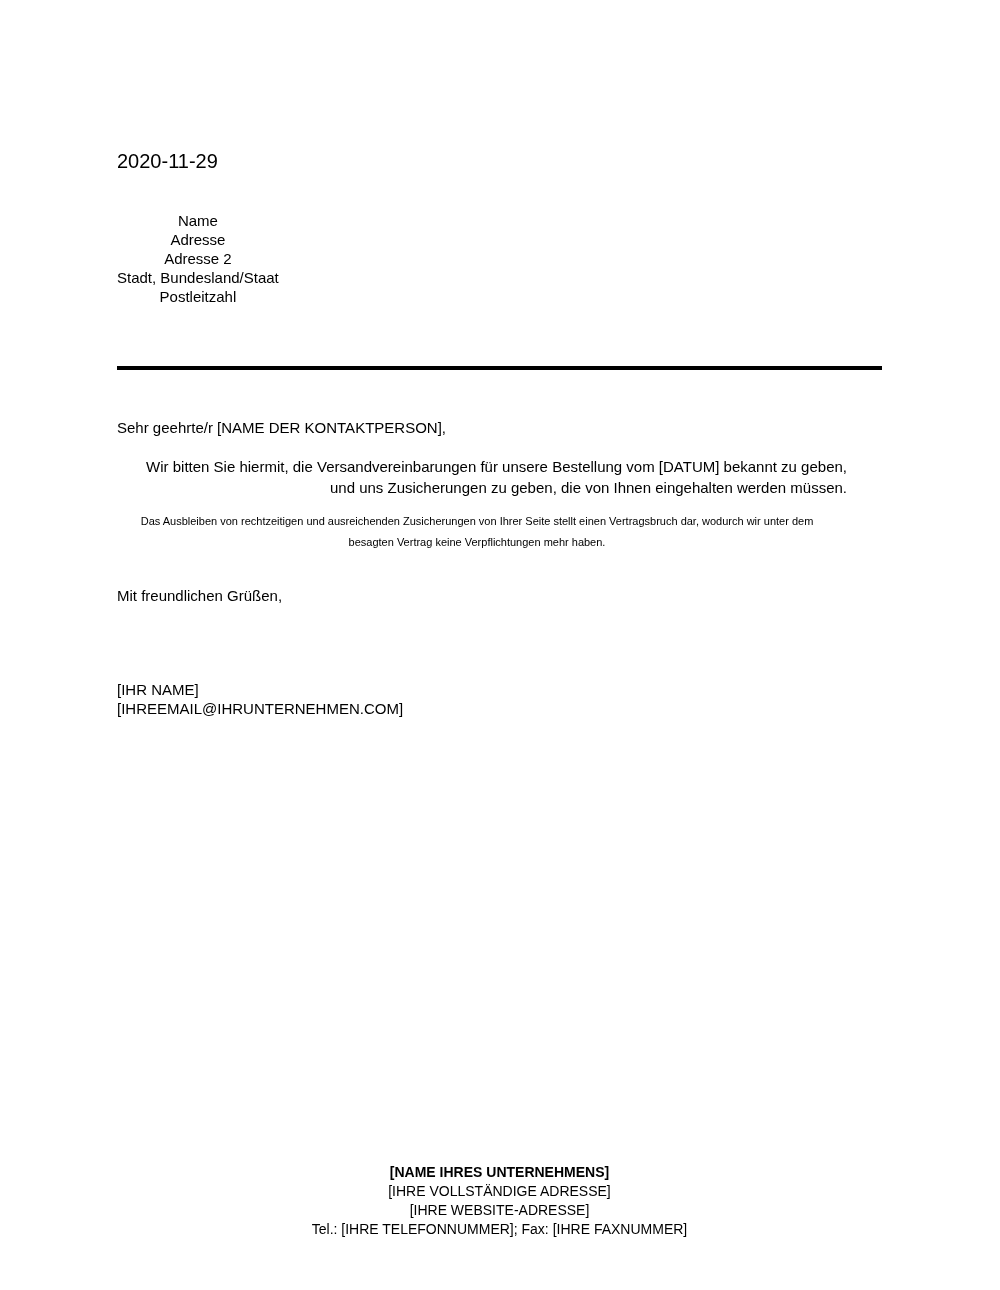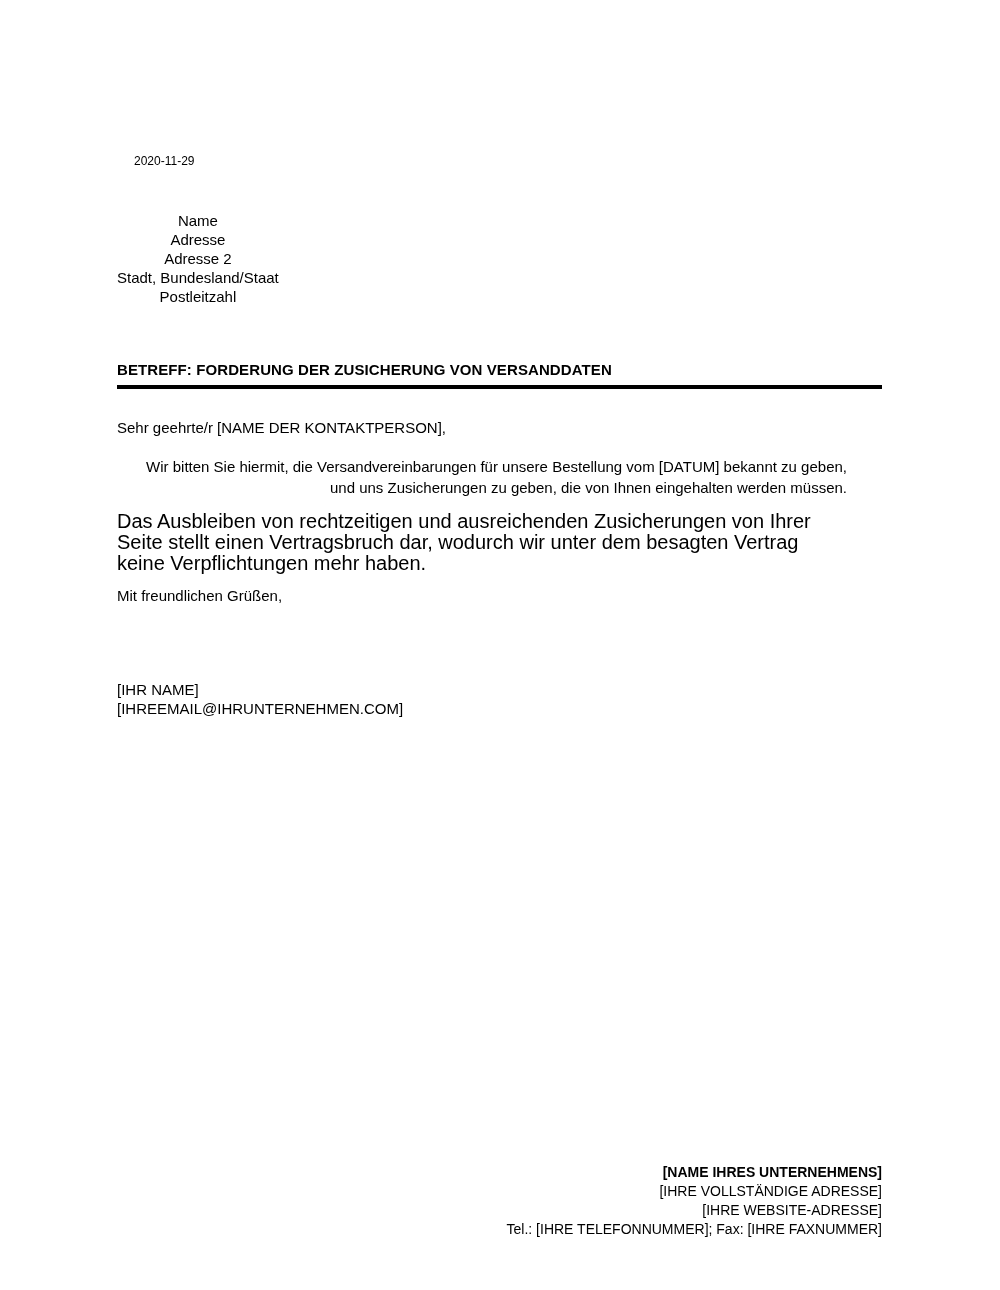--- a/index.html
+++ b/index.html
@@ -23,23 +23,23 @@
     box-sizing: border-box;
   }
   .content {
     position: absolute;
     left: 117px;
     top: 0;
     width: 765px;
   }
   .letter-date {
     position: absolute;
-    left: 17px;
+    left: 0;
     top: 152px;
-    font-size: 12px;
+    font-size: 20px;
     line-height: 19px;
     white-space: nowrap;
   }
   .recipient-block {
     position: absolute;
     left: 0;
     top: 211px;
     font-size: 15px;
     line-height: 19px;
   }
@@ -81,23 +81,23 @@
     width: 730px;
     font-size: 15px;
     line-height: 21px;
     text-align: right;
   }
   .para-2 {
     position: absolute;
     left: 0;
     top: 511px;
     width: 720px;
-    font-size: 20px;
+    font-size: 11px;
     line-height: 21px;
-    text-align: left;
+    text-align: center;
   }
   .closing {
     position: absolute;
     left: 0;
     top: 586px;
     font-size: 15px;
     line-height: 20px;
     white-space: nowrap;
   }
   .signature-block {
@@ -114,21 +114,20 @@
     position: absolute;
     left: 0;
     top: 1163px;
     width: 765px;
     text-align: center;
     font-size: 14px;
     line-height: 19px;
   }
   .footer-line {
     white-space: nowrap;
-    text-align: right;
   }
   .footer-line.company {
     font-weight: bold;
   }
 </style>
 </head>
 <body>
 
 <div class="page">
   <div class="content">
@@ -137,21 +136,20 @@
 
     <div class="recipient-block">
       <div class="recipient-line">Name</div>
       <div class="recipient-line">Adresse</div>
       <div class="recipient-line">Adresse 2</div>
       <div class="recipient-line">Stadt, Bundesland/Staat</div>
       <div class="recipient-line">Postleitzahl</div>
     </div>
 
     <div class="subject-block">
-      <div class="subject-line">BETREFF: FORDERUNG DER ZUSICHERUNG VON VERSANDDATEN</div>
       <div class="subject-rule"></div>
     </div>
 
     <div class="salutation">Sehr geehrte/r [NAME DER KONTAKTPERSON],</div>
 
     <div class="para-1">Wir bitten Sie hiermit, die Versandvereinbarungen für unsere Bestellung vom [DATUM] bekannt zu geben, und uns Zusicherungen zu geben, die von Ihnen eingehalten werden müssen.</div>
 
     <div class="para-2">Das Ausbleiben von rechtzeitigen und ausreichenden Zusicherungen von Ihrer Seite stellt einen Vertragsbruch dar, wodurch wir unter dem besagten Vertrag keine Verpflichtungen mehr haben.</div>
 
     <div class="closing">Mit freundlichen Grüßen,</div>

